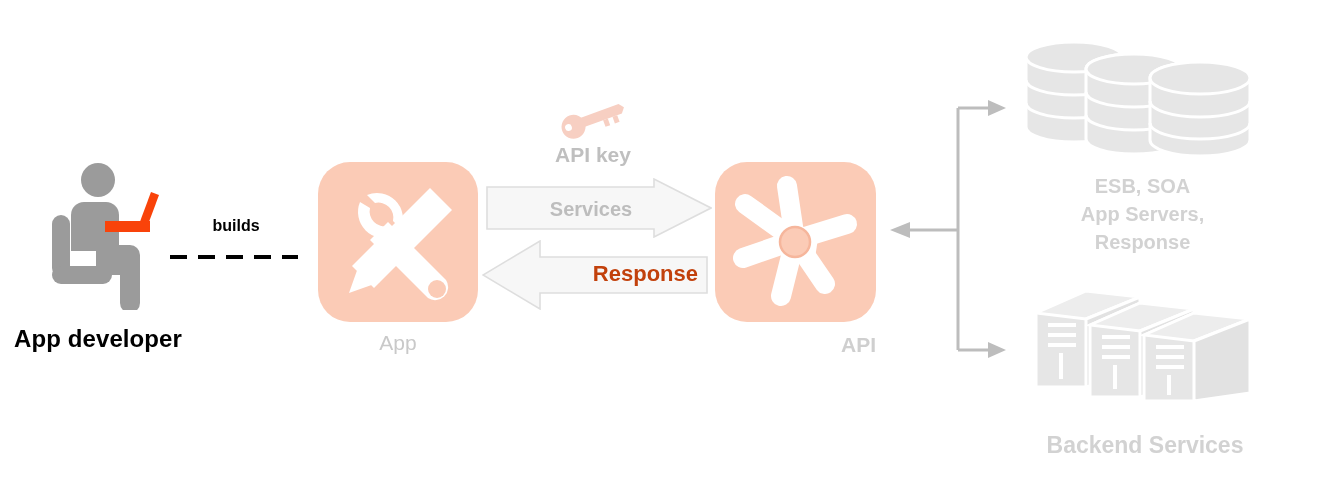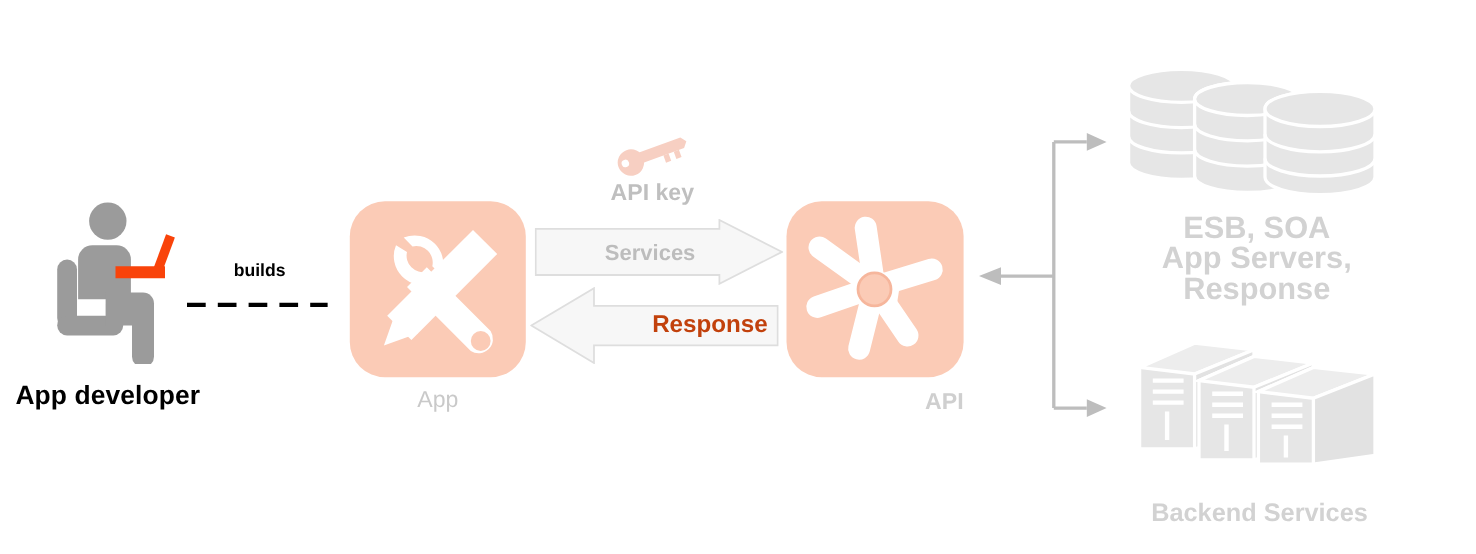--- a/index.html
+++ b/index.html
@@ -11,21 +11,21 @@
   body {
     font-family: "Liberation Sans", sans-serif;
   }
   #canvas {
     position: relative;
     width: 1342px;
     height: 504px;
     background: #ffffff;
     overflow: hidden;
   }
-  .abs { position: absolute; margin-top: 21px; }
+  .abs { position: absolute; }
   #developer-icon { left: 40px; top: 160px; width: 130px; height: 150px; }
   #developer-label {
     left: 14px; top: 325px; width: 230px;
     font-size: 24px; font-weight: bold; color: #000000;
     letter-spacing: 0.1px;
     text-align: left;
     white-space: nowrap;
   }
 
   
@@ -82,21 +82,21 @@
     text-align: right; white-space: nowrap;
   }
 
   
   #backend-connector { left: 888px; top: 95px; width: 120px; height: 270px; }
 
   
   #datastore-icon { left: 1020px; top: 35px; width: 250px; height: 125px; }
   #datastore-label {
     left: 1035px; top: 172px; width: 215px;
-    font-size: 28px; font-weight: bold; color: #d2d2d2;
+    font-size: 20px; font-weight: bold; color: #d2d2d2;
     text-align: center; line-height: 28px;
   }
 
   
   #servers-icon { left: 1028px; top: 283px; width: 230px; height: 120px; }
   #servers-label {
     left: 1000px; top: 432px; width: 290px;
     font-size: 23px; font-weight: bold; color: #d2d2d2;
     text-align: center; white-space: nowrap;
   }

